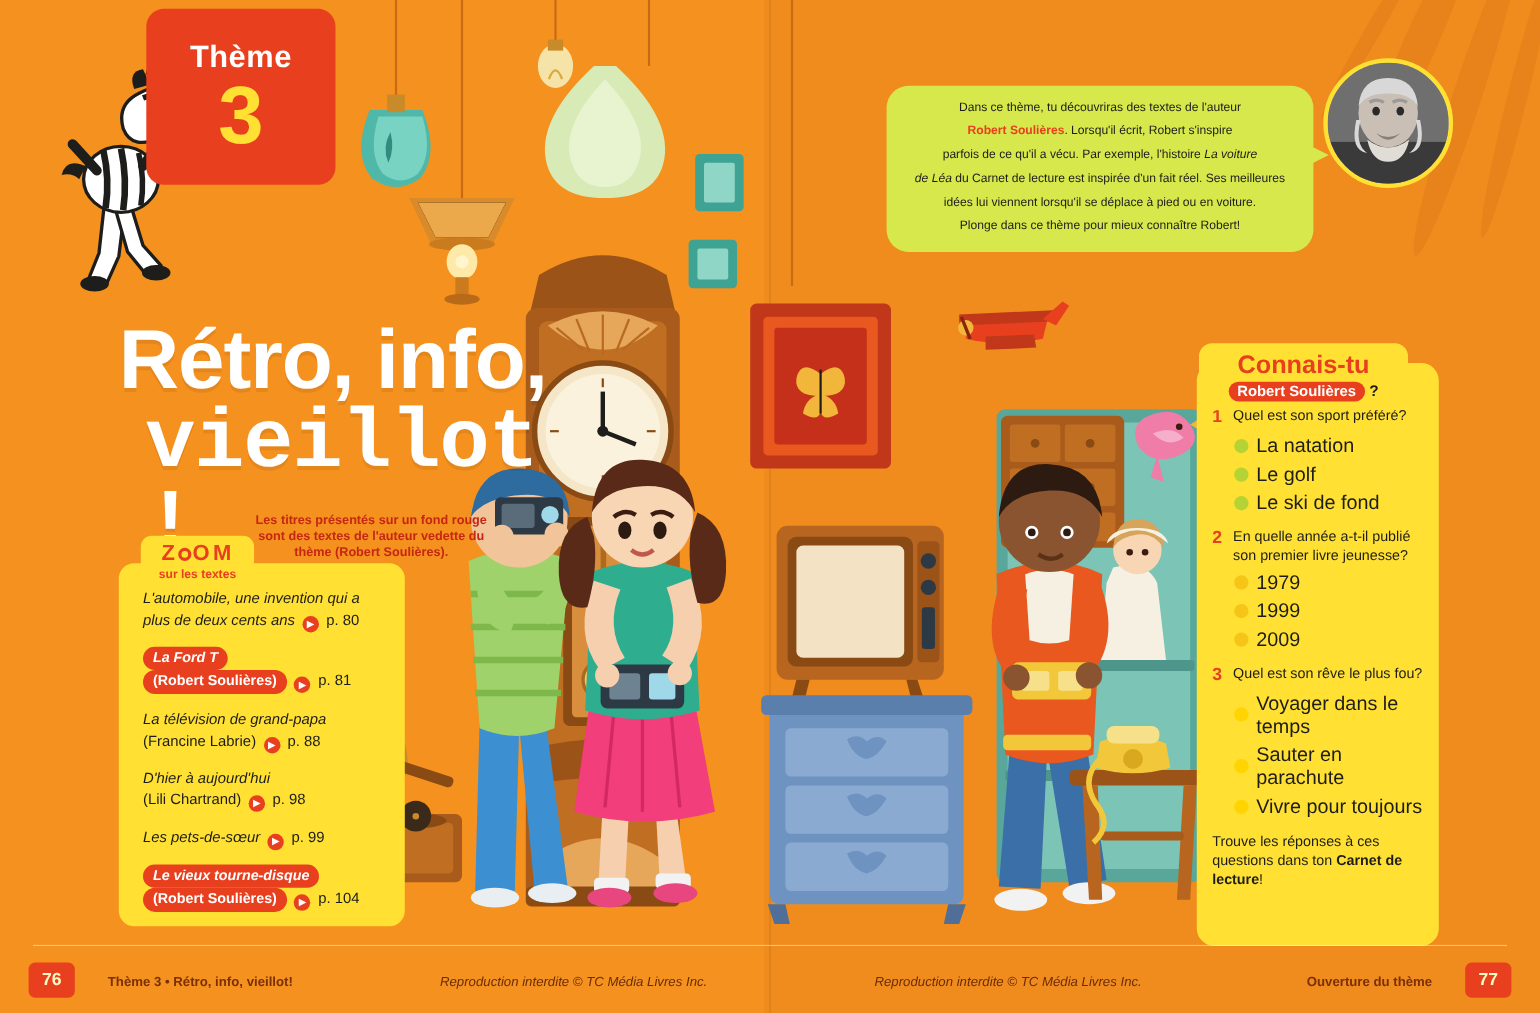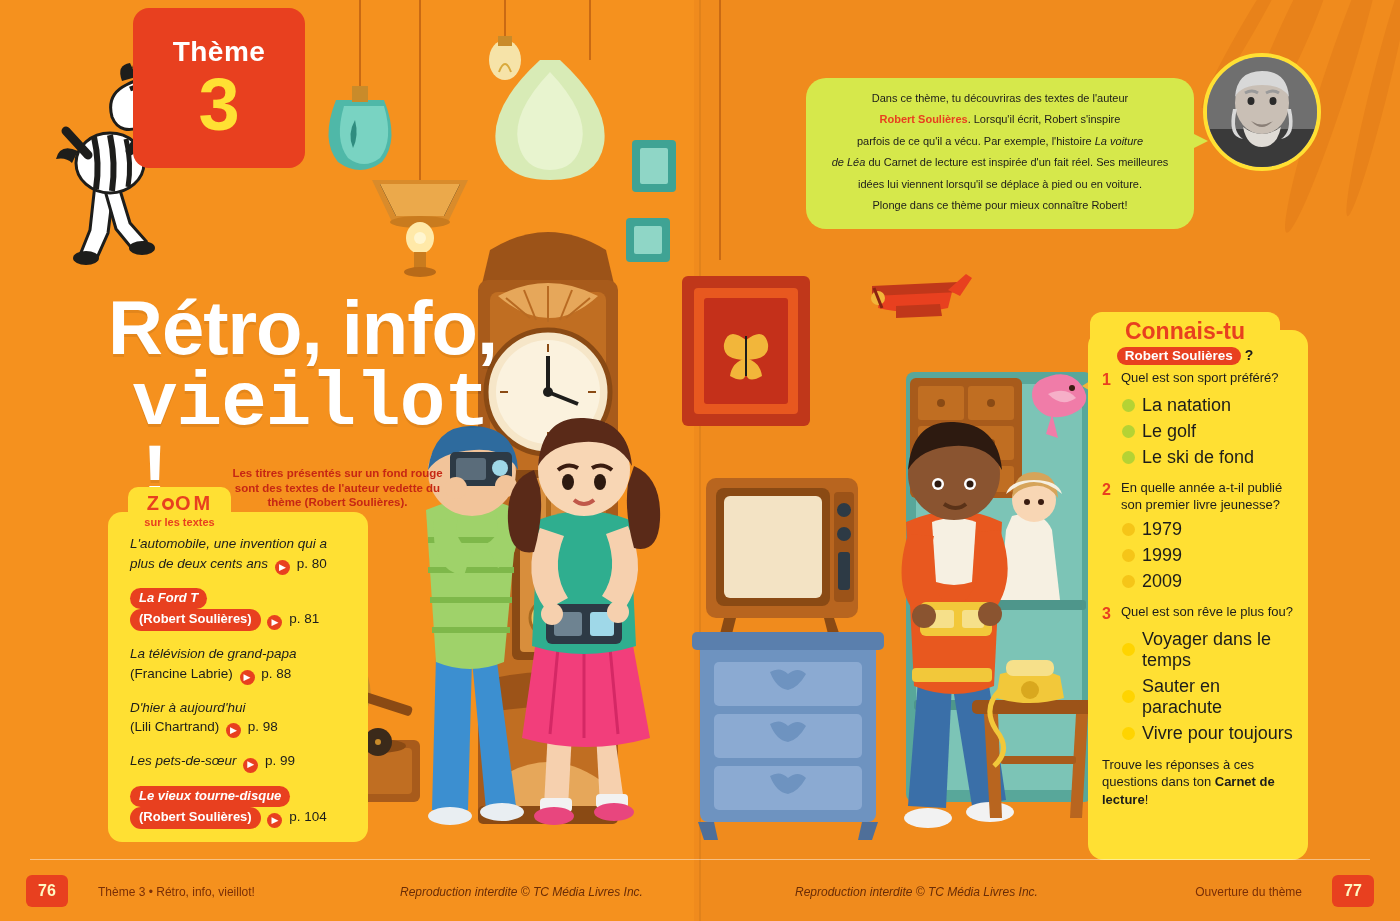--- a/index.html
+++ b/index.html
@@ -148,21 +148,21 @@
   }
   .pagenum {
     position: absolute; bottom: 14px; width: 42px; height: 32px;
     background: #E8401F; color: #fef9c3; border-radius: 6px;
     display: flex; align-items: center; justify-content: center;
     font-size: 16px; font-weight: bold; margin-top: 46px;
   }
   .pagenum.left { left: 26px; }
   .pagenum.right { right: 26px; }
   .foot-txt { position: absolute; bottom: 22px; font-size: 12px; color: #6b2d06; }
-  .foot-txt.bold { font-weight: normal; color: #7a2f06; text-align: right; }
+  .foot-txt.bold { font-weight: bold; color: #7a2f06; text-align: right; }
   #foot-theme { left: 98px; }
   #foot-copy-l { left: 400px; font-style: italic; }
   #foot-copy-r { left: 795px; font-style: italic; }
   #foot-open { right: 98px; }
   .gutter { position: absolute; left: 699px; top: 0; bottom: 0; width: 2px; background: rgba(0,0,0,.06); }
 </style>
 </head>
 <body>
 
 <div class="page">

